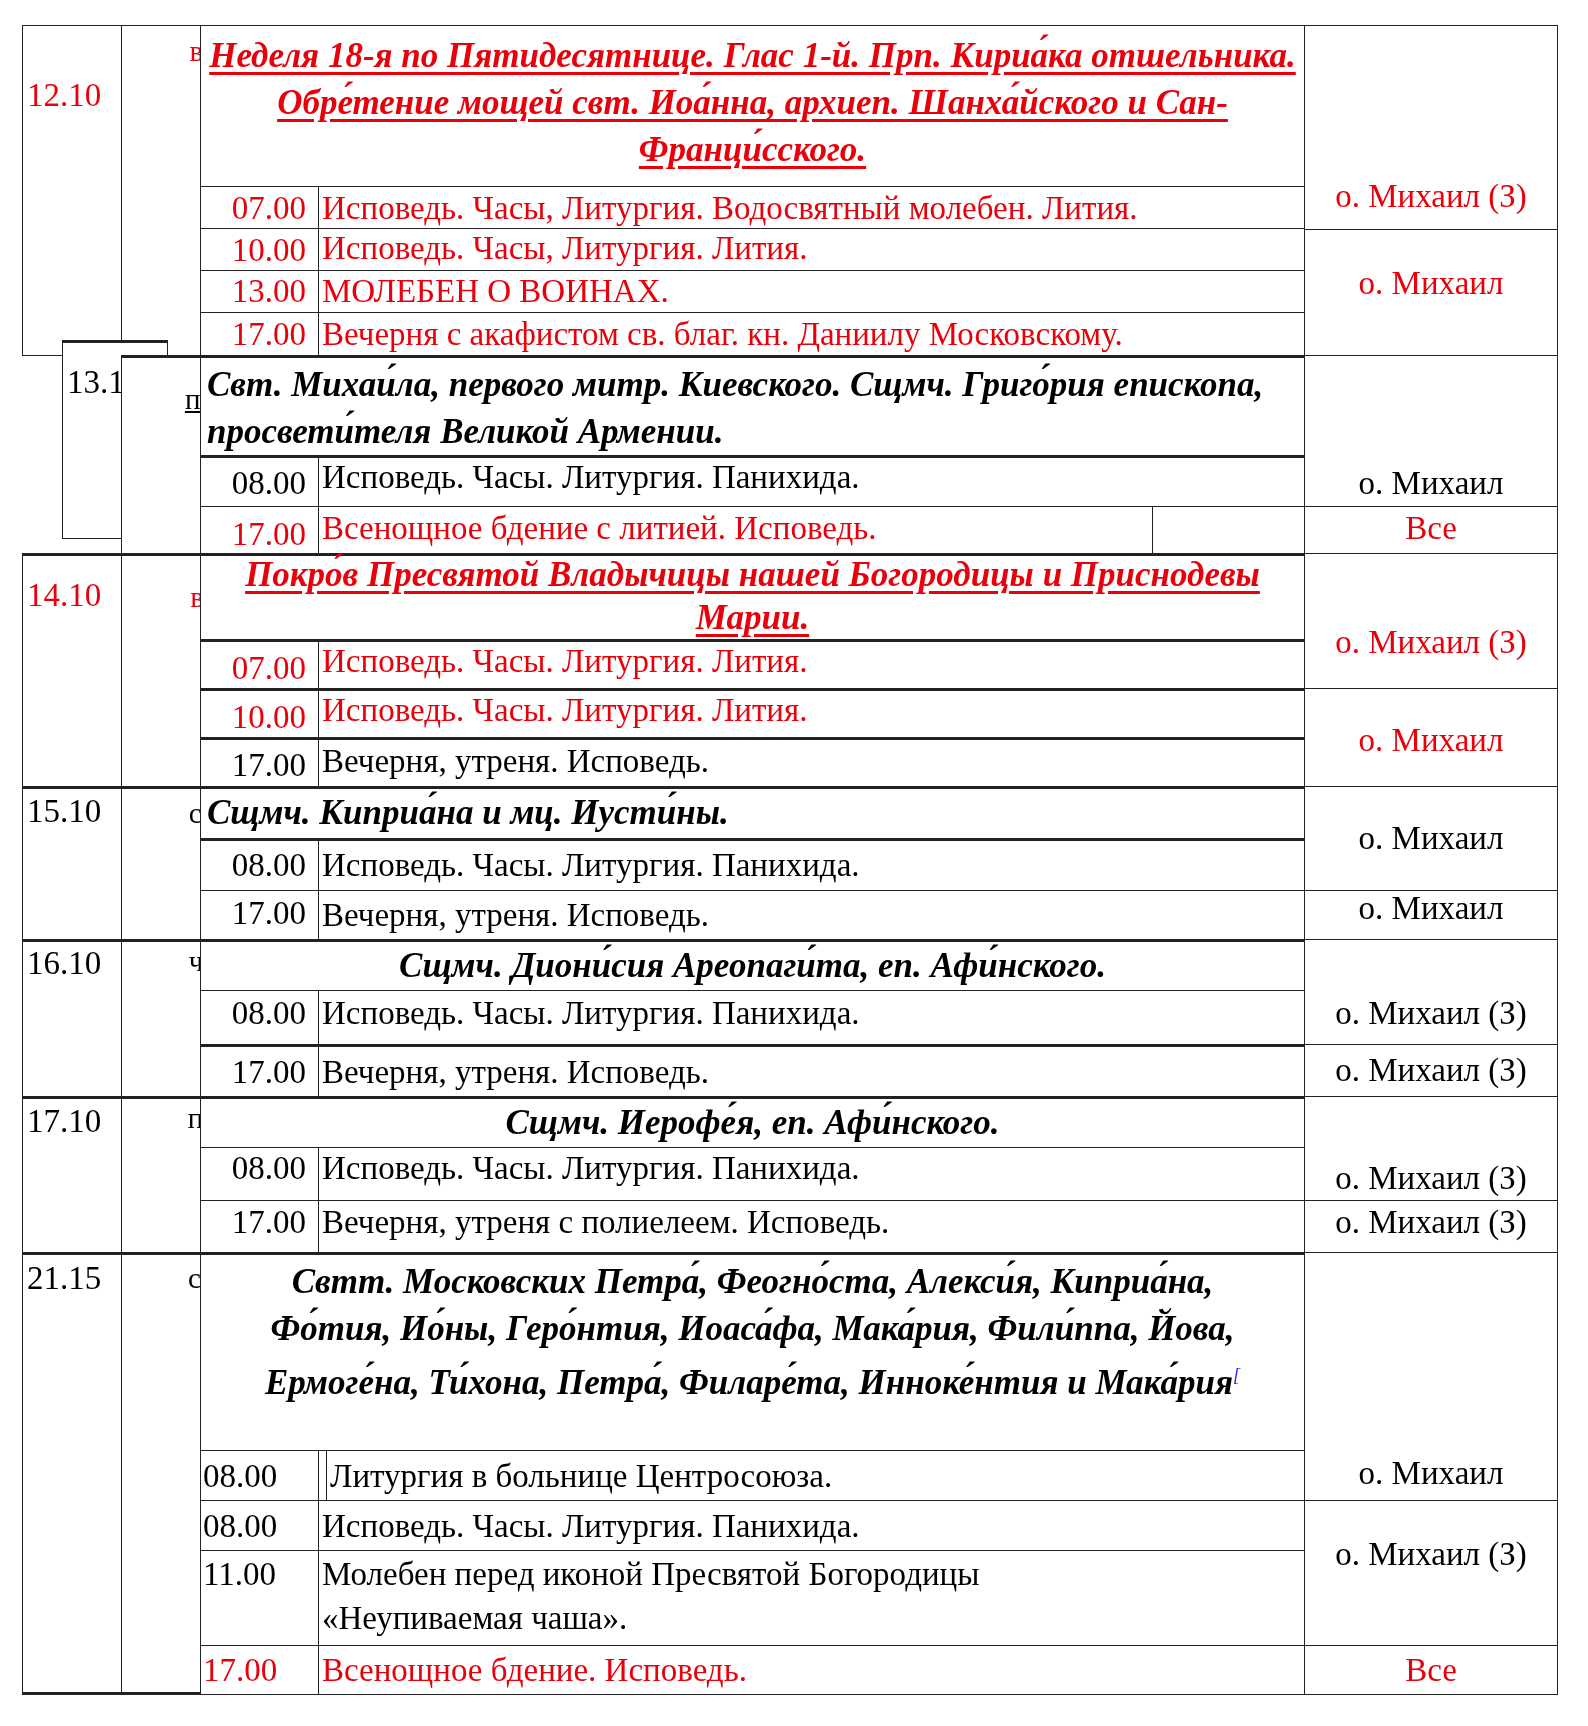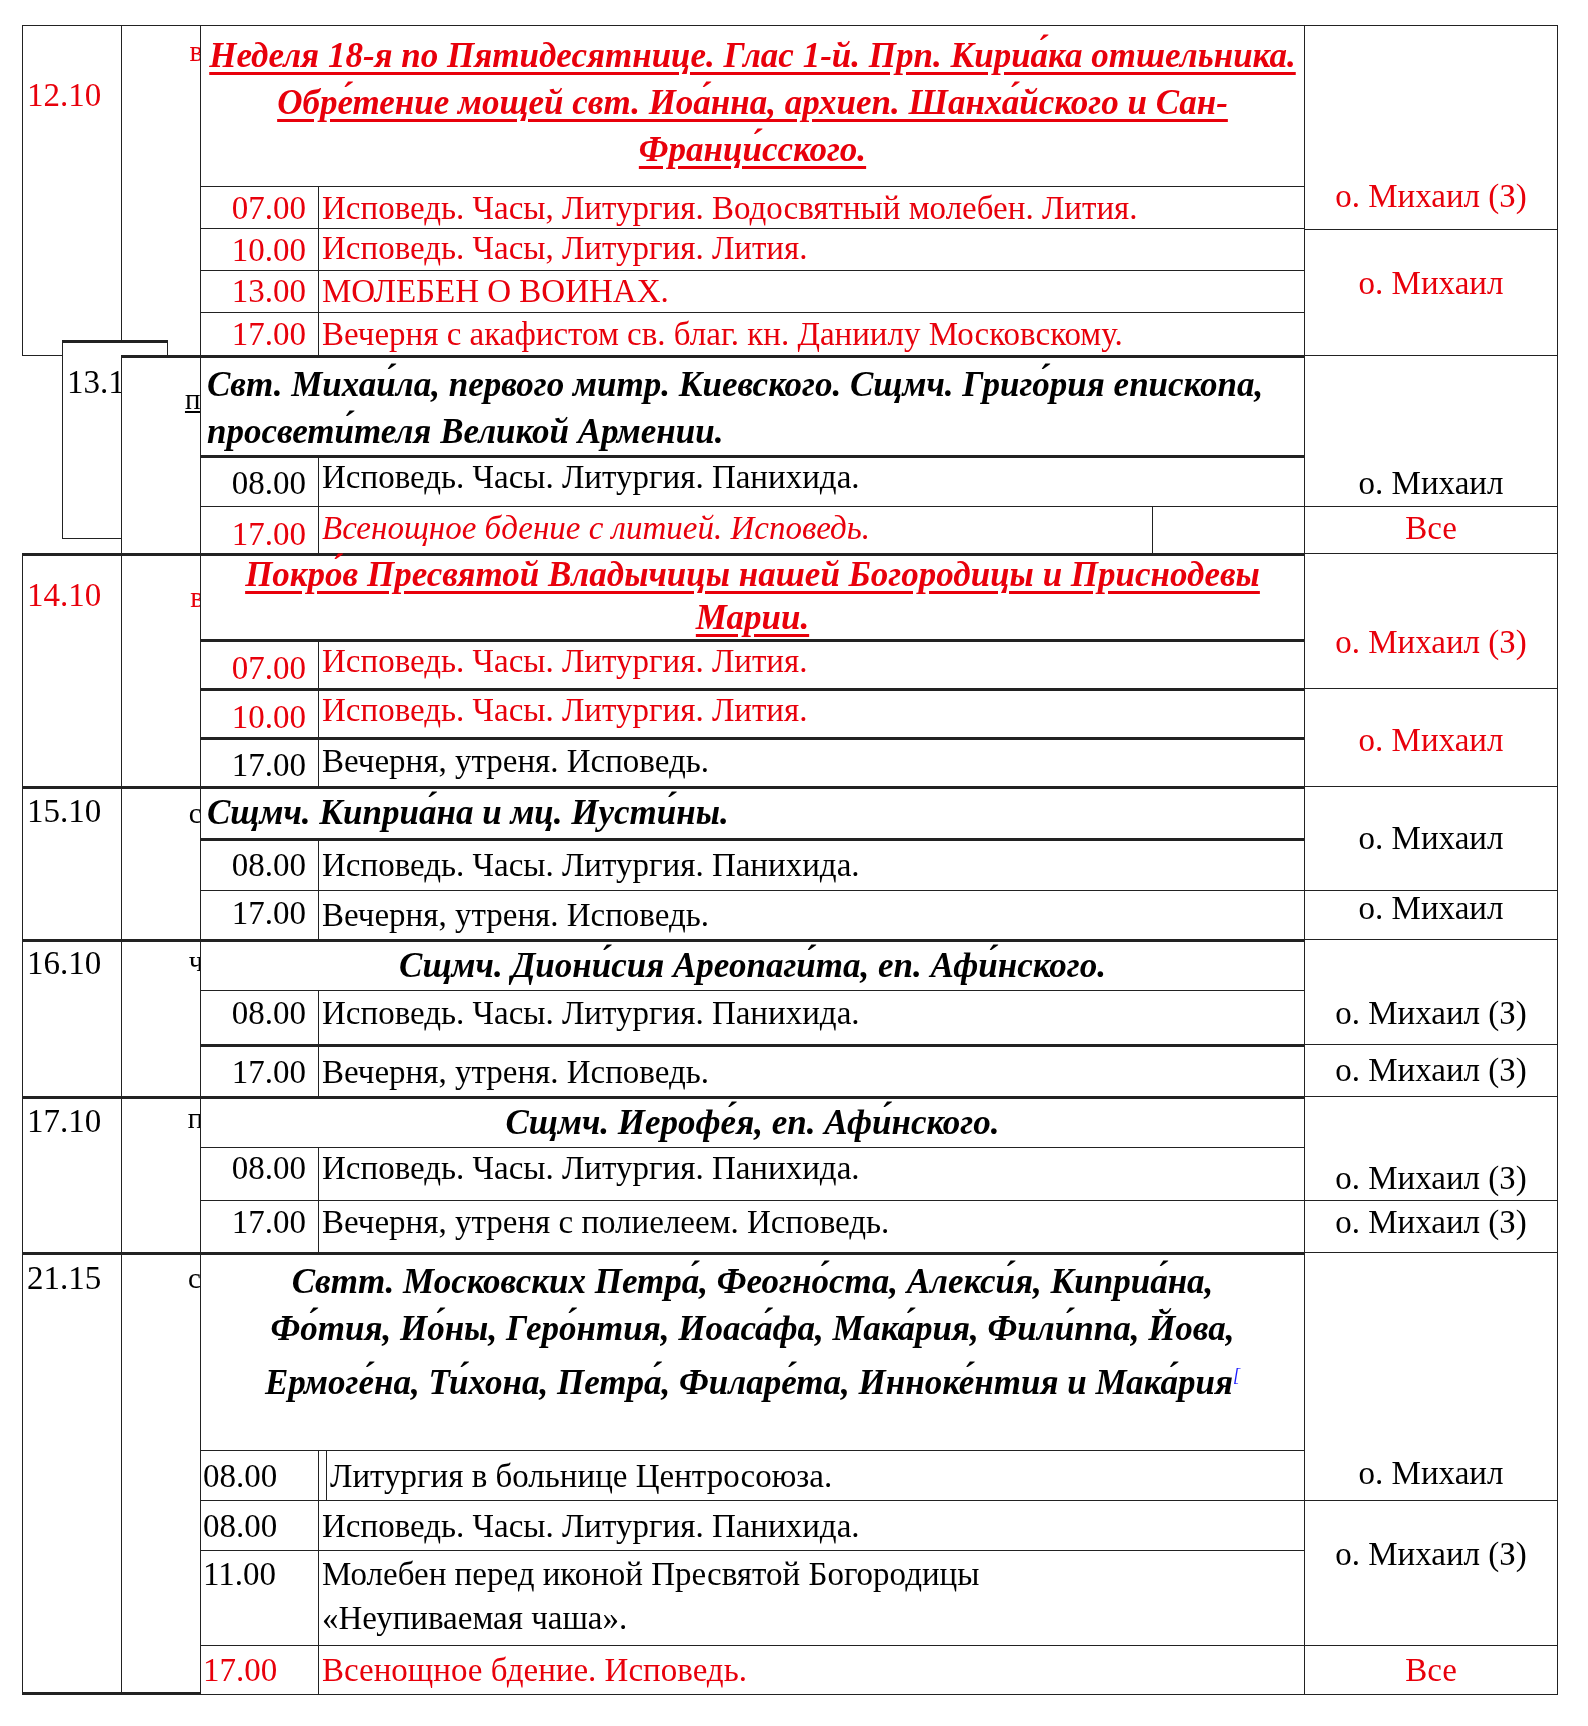--- a/index.html
+++ b/index.html
@@ -80,21 +80,21 @@
   </div>
   <div class="cell" style="left:200px;top:457px;width:119px;height:50px;">
     <div class="txt time black" style="top:6px;">08.00</div>
   </div>
   <div class="cell" style="left:318px;top:457px;width:987px;height:50px;">
     <div class="txt svc black" style="top:0px;">Исповедь. Часы. Литургия. Панихида.</div>
   </div>
   <div class="cell" style="left:200px;top:506px;width:119px;height:48px;">
     <div class="txt time red" style="top:8px;">17.00</div>
   </div>
-  <div class="cell" style="left:318px;top:506px;width:835px;height:48px;font-style:italic;">
+  <div class="cell" style="left:318px;top:506px;width:835px;height:48px;">
     <div class="txt svc red" style="top:2px;">Всенощное бдение с литией. Исповедь.</div>
   </div>
   <div class="cell" style="left:1304px;top:355px;width:254px;height:152px;">
     <div class="txt priest black" style="top:108px;">о. Михаил</div>
   </div>
   <div class="cell" style="left:1304px;top:506px;width:254px;height:48px;">
     <div class="txt priest red" style="top:2px;">Все</div>
   </div>
 
   <div class="cell" style="left:22px;top:553px;width:100px;height:234px;border-top-width:3px;">

